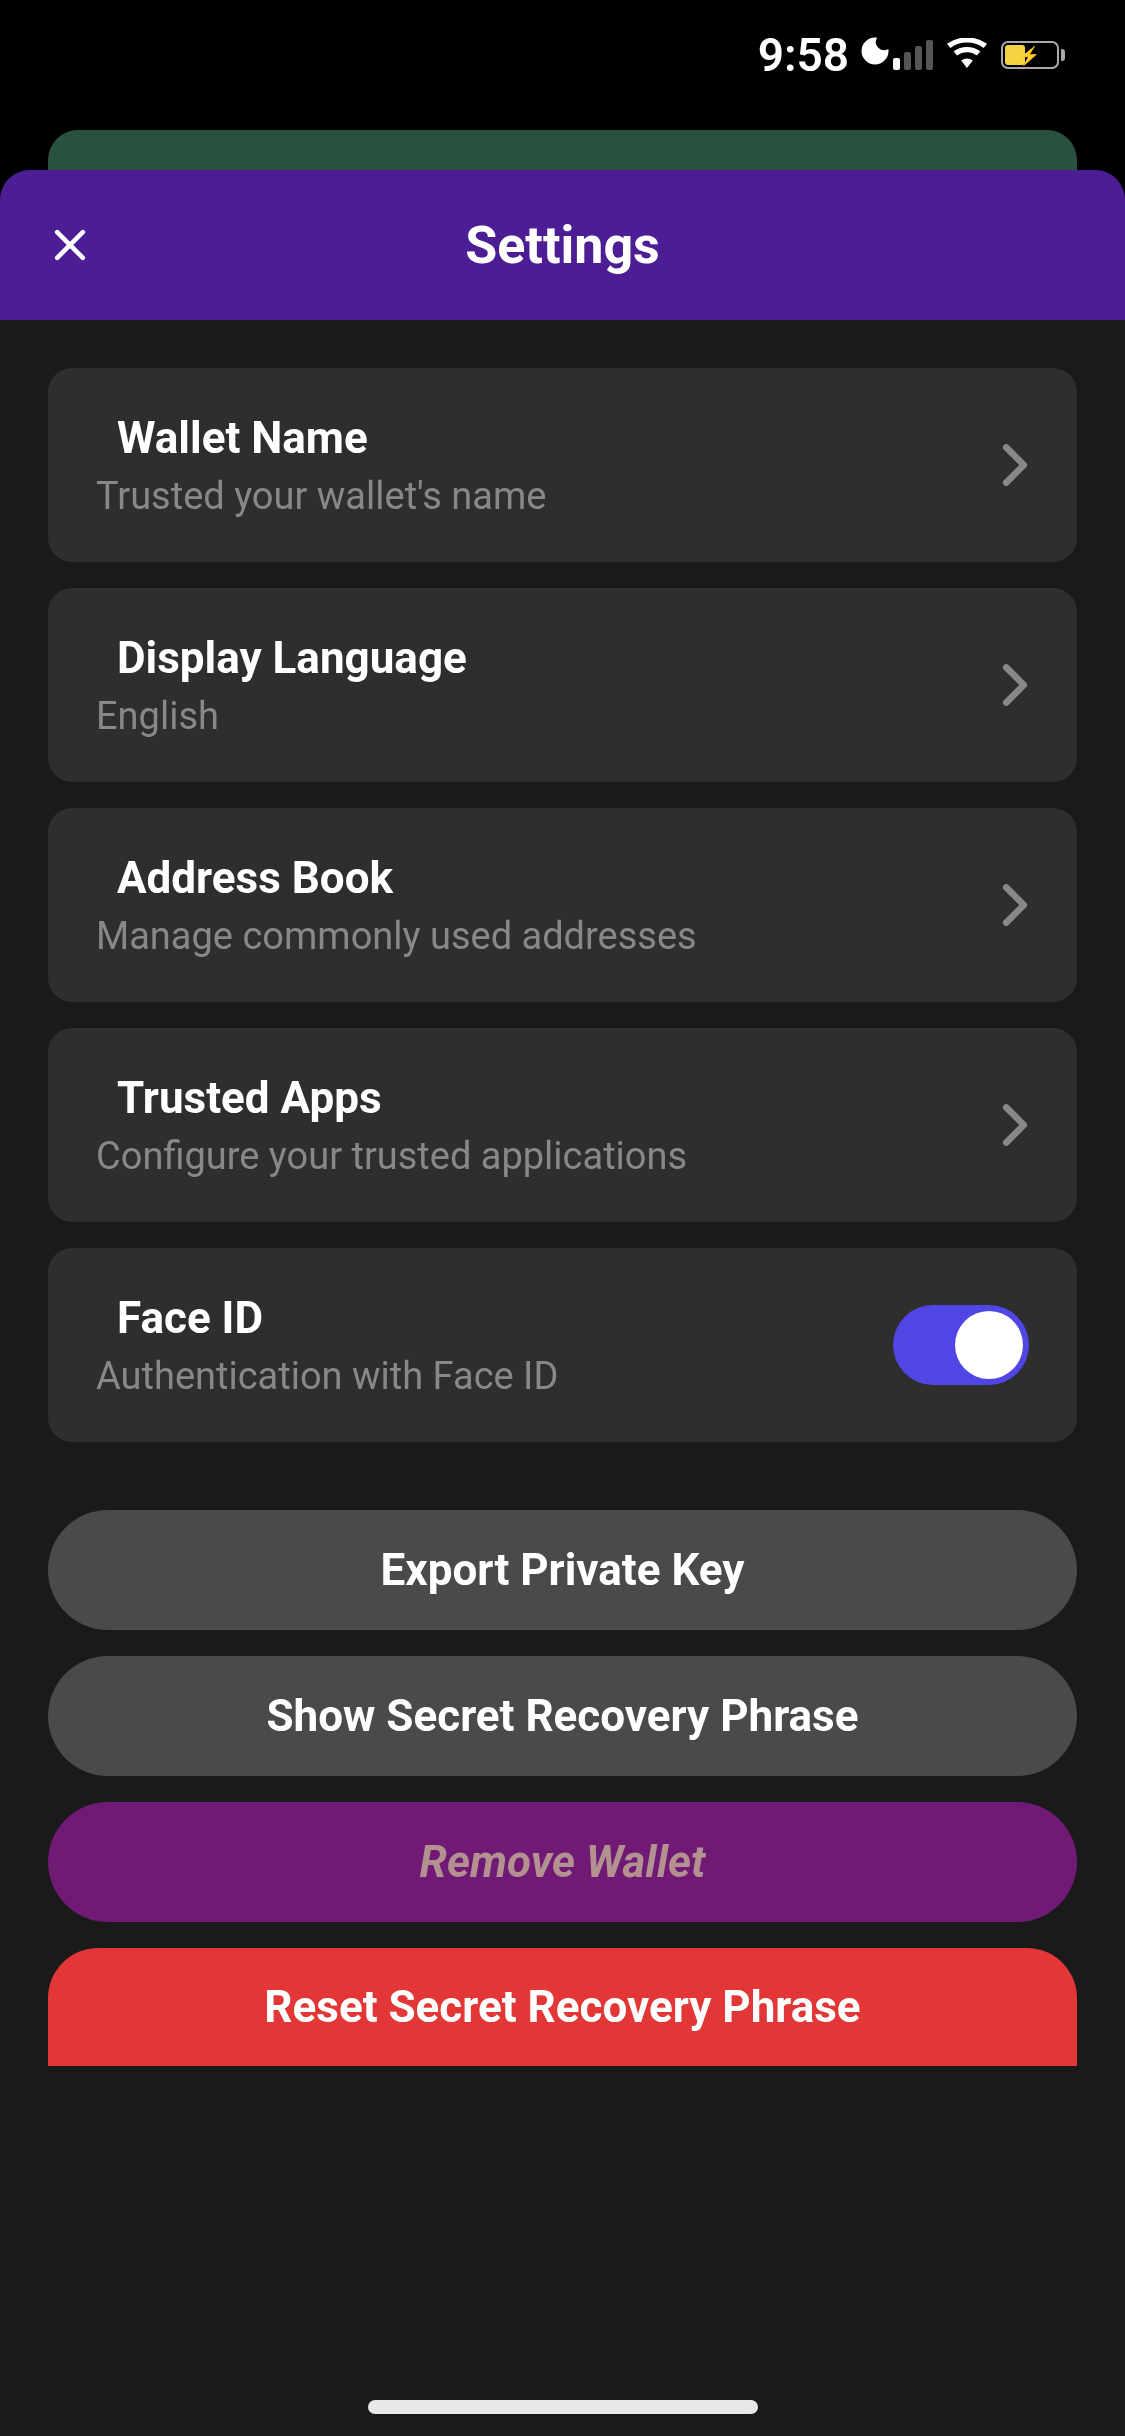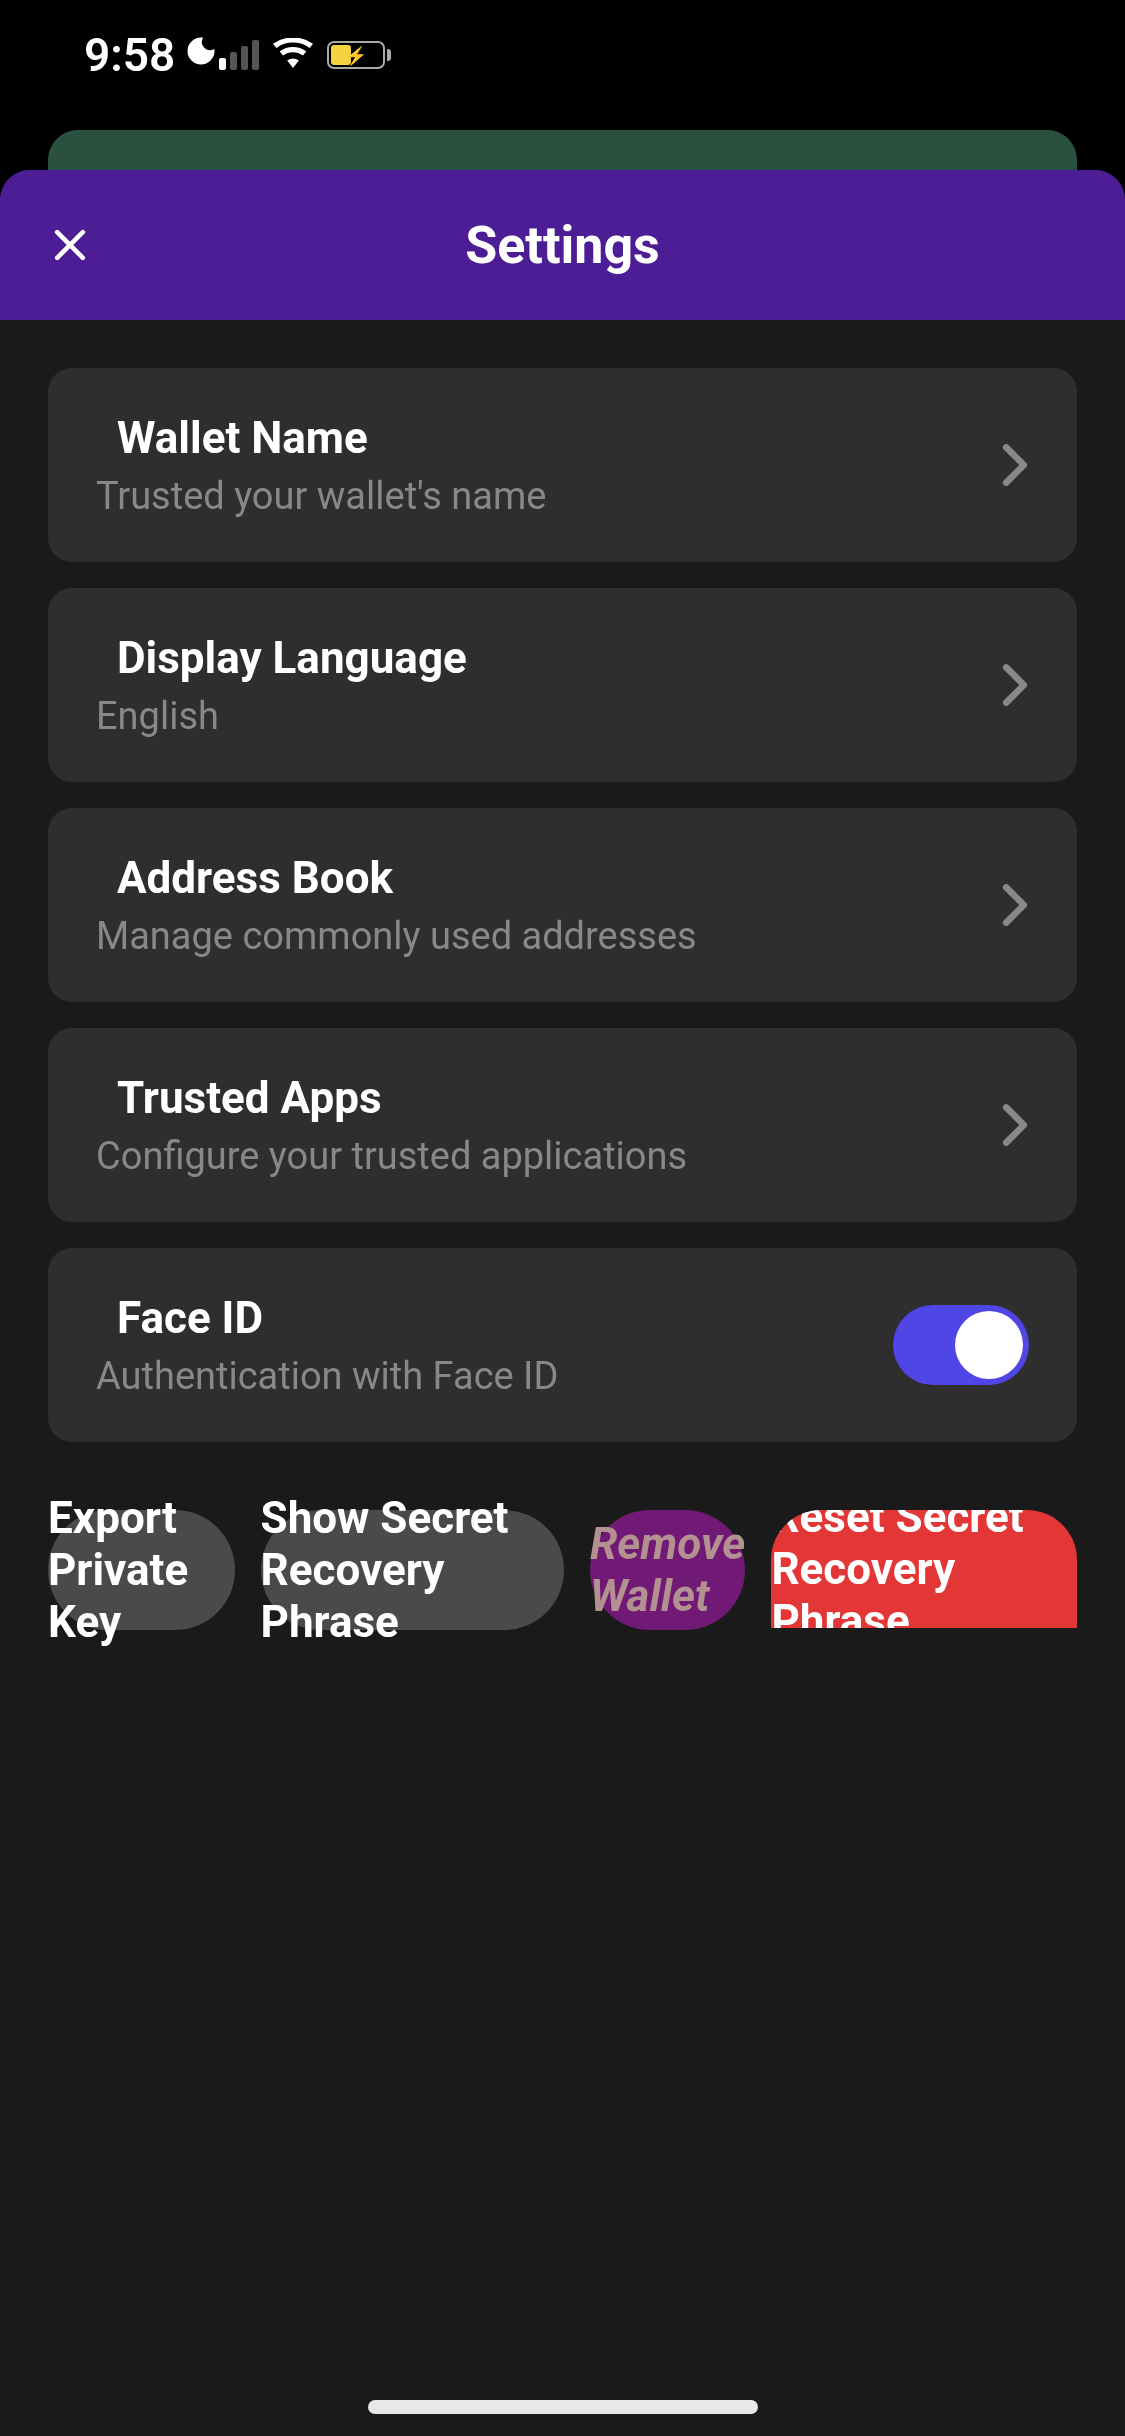--- a/index.html
+++ b/index.html
@@ -11,21 +11,21 @@
     body {
       width: 1125px;
       height: 2436px;
       background: #000000;
       font-family: -apple-system, BlinkMacSystemFont, 'Segoe UI', Roboto, sans-serif;
       overflow: hidden;
       position: relative;
     }
     .status-bar {
       display: flex;
-      justify-content: flex-start;
+      justify-content: flex-end;
       align-items: center;
       padding: 30px 60px 20px 60px;
       height: 100px;
       margin-left: 24px;
     }
     .status-left {
       display: flex;
       align-items: center;
       gap: 8px;
     }
@@ -185,21 +185,21 @@
       right: 6px;
       top: 6px;
       width: 68px;
       height: 68px;
       background: #fff;
       border-radius: 50%;
     }
     .action-buttons {
       margin-top: 68px;
       display: flex;
-      flex-direction: row;
+      flex-direction: column;
       gap: 26px;
     }
     .action-btn {
       height: 120px;
       border-radius: 60px;
       display: flex;
       align-items: center;
       justify-content: center;
       font-size: 44px;
       font-weight: 700;

